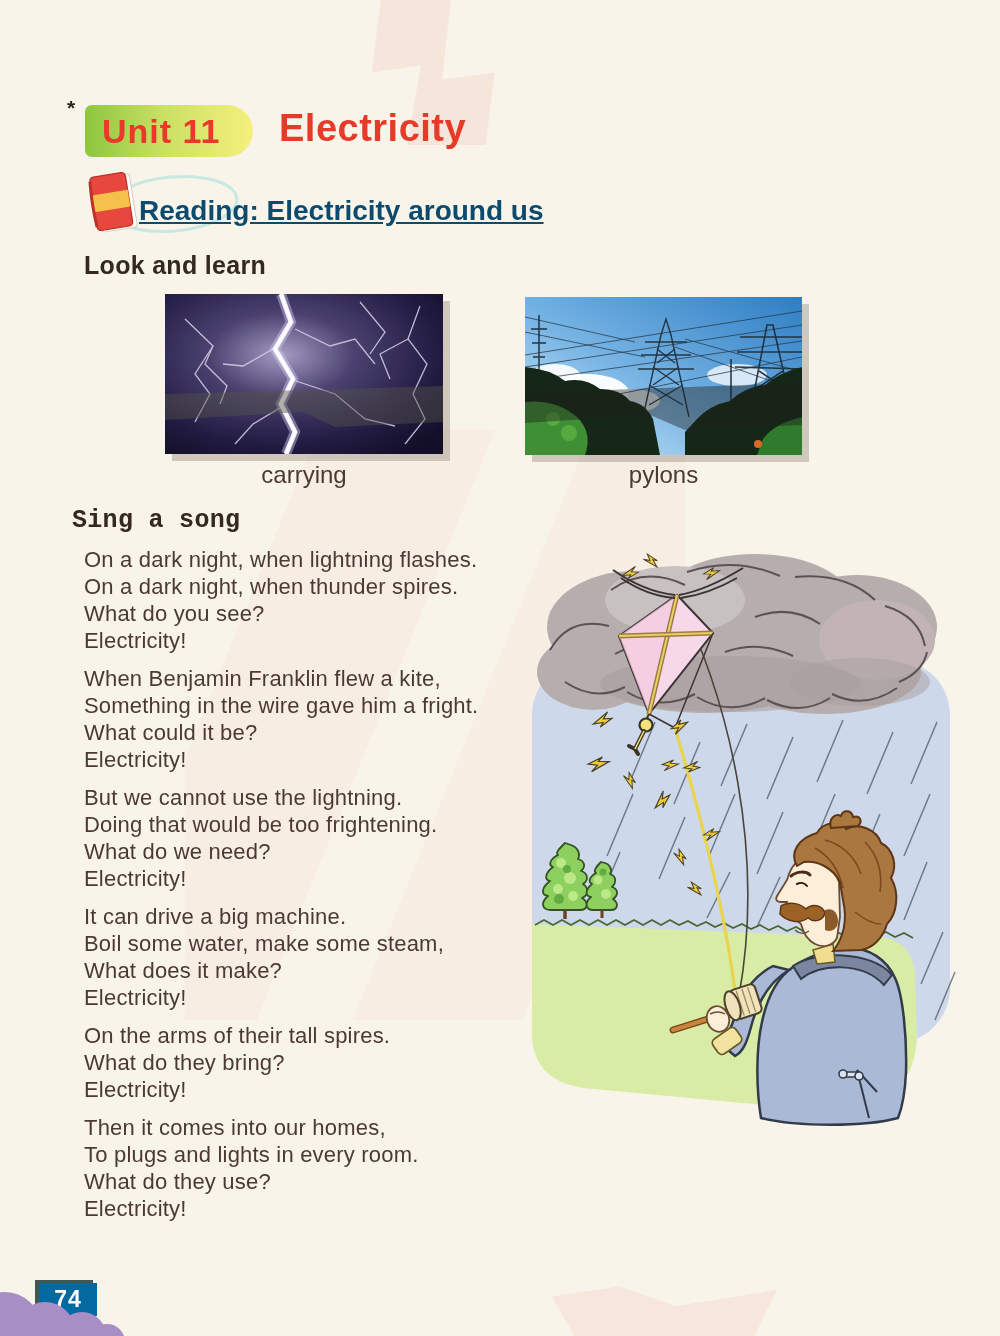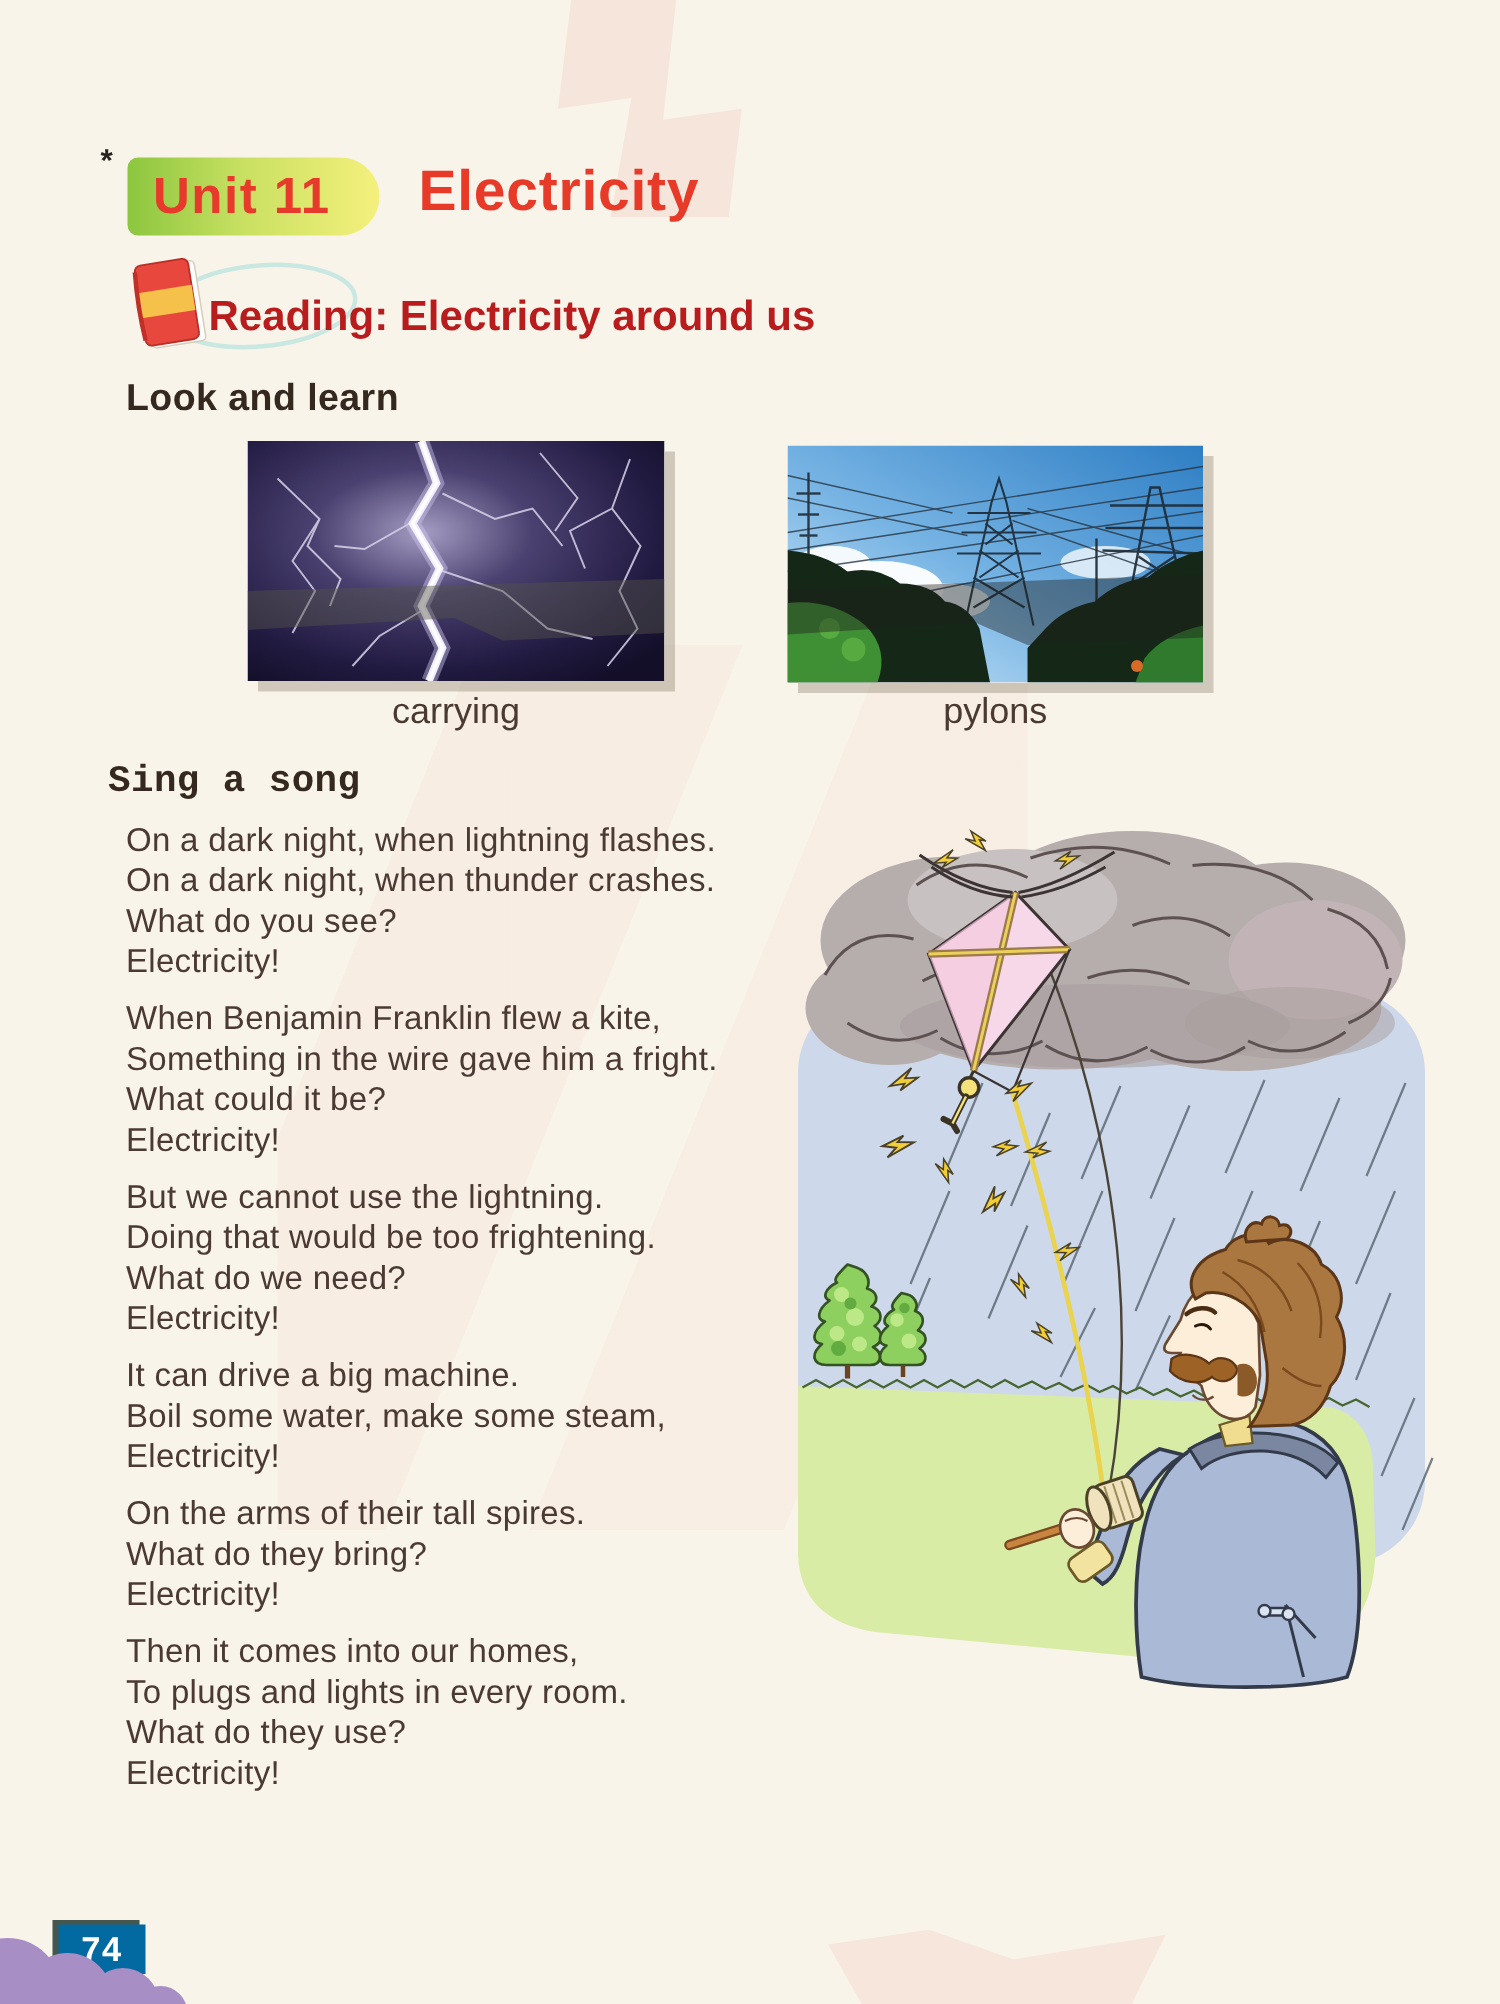--- a/index.html
+++ b/index.html
@@ -16,21 +16,21 @@
 
   .asterisk { left:67px; top:96px; font-size:21px; font-weight:bold; color:#2a2420; }
 
   .unit-badge { left:85px; top:105px; width:168px; height:52px; border-radius:8px 30px 30px 8px;
     background:linear-gradient(90deg,#8cc63f 0%,#c8e061 45%,#f5f07d 100%);
     display:flex; align-items:center; padding-left:17px; }
   .unit-badge span { font-size:34px; font-weight:bold; color:#e73a2c; letter-spacing:1px; }
   .unit-title { left:279px; top:107px; font-size:38px; font-weight:bold; color:#e83a28; letter-spacing:0.5px; }
 
   .reading-art { left:75px; top:168px; width:260px; height:78px; }
-  .reading-title { left:139px; top:195px; font-size:28px; font-weight:bold; color:#b91c1c; }
+  .reading-title { left:139px; top:195px; font-size:28px; font-weight:bold; color:#0c4a6e;text-decoration:underline; }
 
   .h-section { font-size:25px; font-weight:bold; color:#35291f; letter-spacing:0.3px; }
   .look-learn { left:84px; top:251px; }
   .sing-song  { left:72px; top:506px;font-family:Liberation Mono, monospace; }
 
   .photo { position:absolute; box-shadow:7px 7px 0 rgba(140,128,110,0.38); }
   .photo svg { display:block; }
   .photo-lightning { left:165px; top:294px; }
   .photo-pylons   { left:525px; top:297px; }
   .caption { position:absolute; text-align:center; font-size:24px; color:#4a3a31; }
@@ -170,39 +170,40 @@
   </div>
 
   <div class="caption cap-1">carrying</div>
   <div class="caption cap-2">pylons</div>
 
   <div class="abs h-section sing-song">Sing a song</div>
 
   <div class="abs lyrics">
     <div class="stanza">
       <div class="line">On a dark night, when lightning flashes.</div>
-      <div class="line">On a dark night, when thunder crashes.</div>
+      <div class="line">On a dark night, when thunder spires.</div>
       <div class="line">What do you see?</div>
       <div class="line">Electricity!</div>
     </div>
     <div class="stanza">
       <div class="line">When Benjamin Franklin flew a kite,</div>
       <div class="line">Something in the wire gave him a fright.</div>
       <div class="line">What could it be?</div>
       <div class="line">Electricity!</div>
     </div>
     <div class="stanza">
       <div class="line">But we cannot use the lightning.</div>
       <div class="line">Doing that would be too frightening.</div>
       <div class="line">What do we need?</div>
       <div class="line">Electricity!</div>
     </div>
     <div class="stanza">
       <div class="line">It can drive a big machine.</div>
       <div class="line">Boil some water, make some steam,</div>
+      <div class="line">What does it make?</div>
       <div class="line">Electricity!</div>
     </div>
     <div class="stanza">
       <div class="line">On the arms of their tall spires.</div>
       <div class="line">What do they bring?</div>
       <div class="line">Electricity!</div>
     </div>
     <div class="stanza">
       <div class="line">Then it comes into our homes,</div>
       <div class="line">To plugs and lights in every room.</div>

